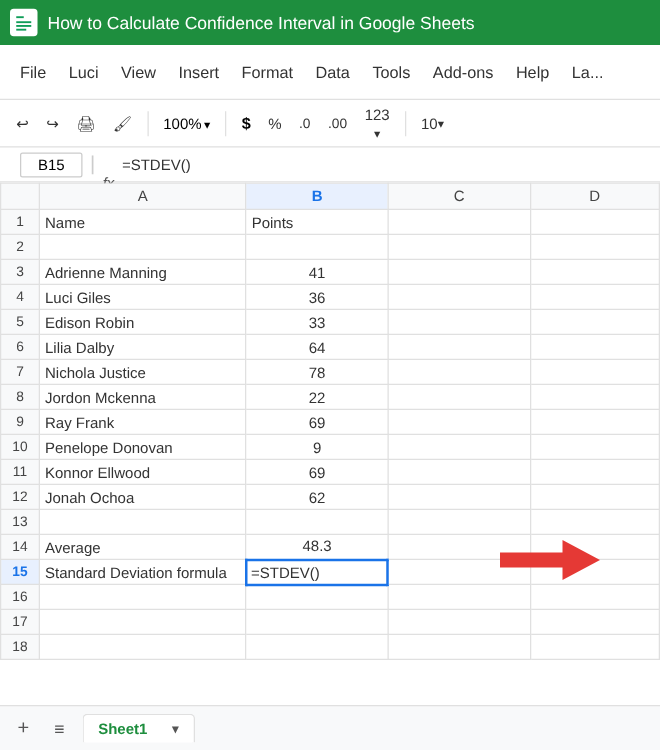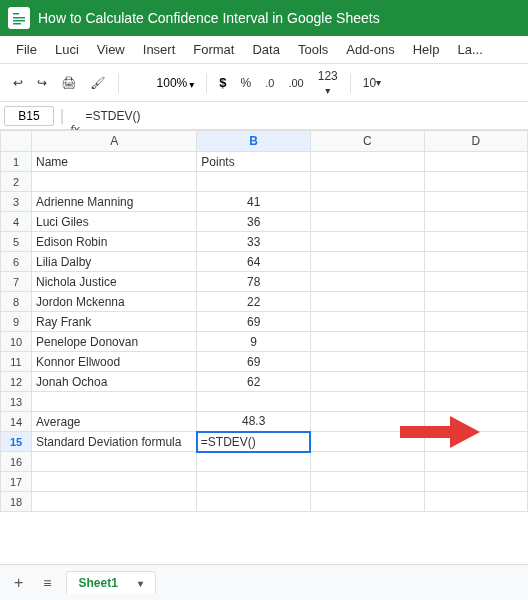--- a/index.html
+++ b/index.html
@@ -30,21 +30,21 @@
       overflow: hidden;
       text-overflow: ellipsis;
     }
 
     
     .menu-bar {
       background: #fff;
       display: flex;
       align-items: center;
       padding: 2px 8px;
-      height: 28px;
+      height: 44px;
       gap: 2px;
       border-bottom: 1px solid #e0e0e0;
     }
     .menu-item {
       padding: 3px 8px;
       cursor: pointer;
       border-radius: 3px;
       font-size: 13px;
       color: #333;
     }
@@ -66,34 +66,34 @@
       font-size: 12px;
       color: #333;
       border: none;
       background: none;
       display: flex; align-items: center; justify-content: center;
     }
     .toolbar-separator { width: 1px; height: 20px; background: #e0e0e0; margin: 0 3px; }
     .zoom-control {
       display: flex; align-items: flex-end; gap: 2px;
       border: none; background: none; cursor: pointer;
-      font-size: 12px; padding: 3px 5px; border-radius: 3px; margin-left: 26px;
+      font-size: 12px; padding: 3px 5px; border-radius: 3px;
     }
     .currency-btn {
       font-size: 13px; font-weight: bold;
       padding: 3px 5px; cursor: pointer; border-radius: 3px;
       border: none; background: none;
     }
 
     
     .formula-bar {
       display: flex;
       align-items: center;
       height: 28px;
-      padding: 0 4px;
+      padding: 0 16px;
       border-bottom: 1px solid #e0e0e0;
       gap: 6px;
     }
     .cell-ref {
       font-size: 12px;
       width: 50px;
       text-align: center;
       border: 1px solid #ccc;
       padding: 2px 4px;
       border-radius: 2px;

